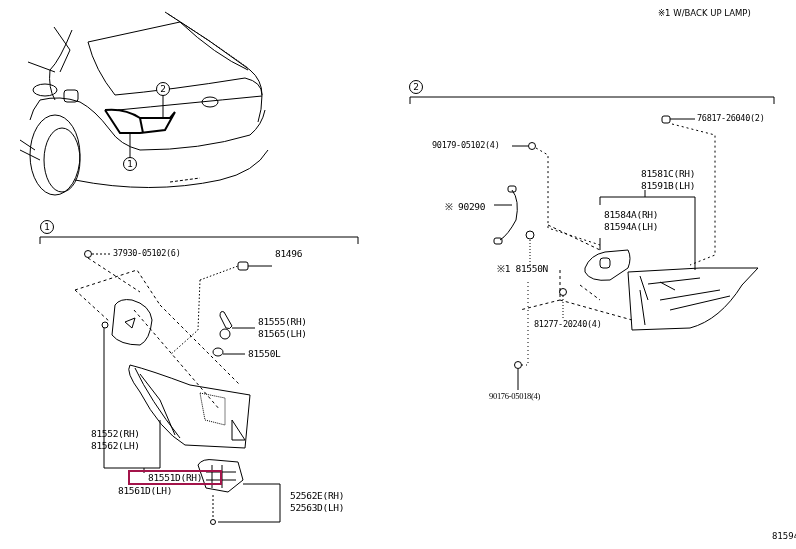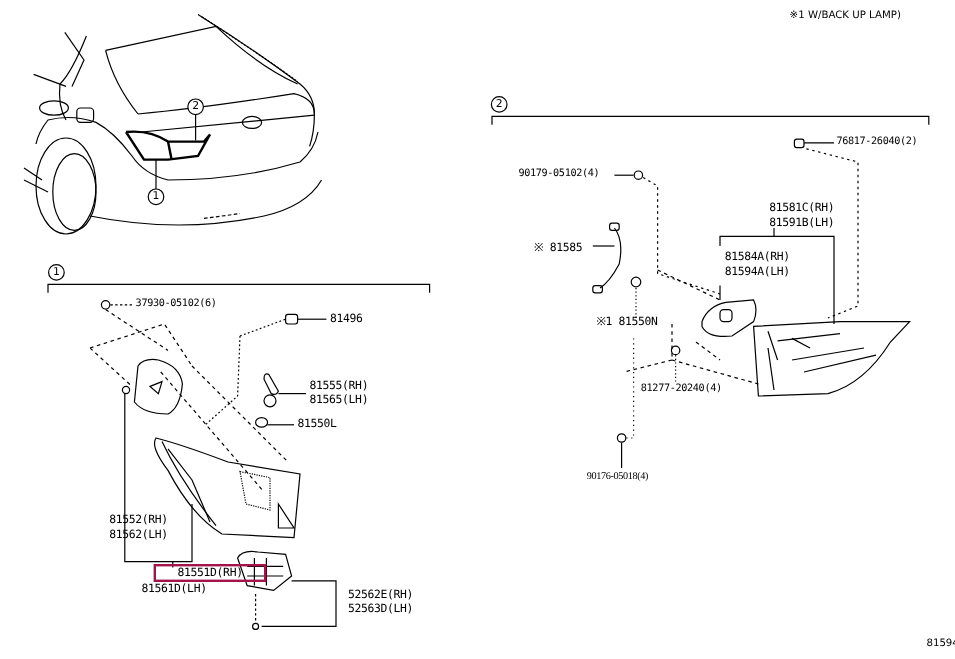--- a/index.html
+++ b/index.html
@@ -140,33 +140,33 @@
 
 <div class="hdr" style="left:658px; top:8px;">※1 W/BACK UP LAMP)</div>
 <div class="hdr" style="left:772px; top:531px;">815949A</div>
 
 <div class="circ" style="left:123px; top:157px;">1</div>
 <div class="circ" style="left:156px; top:82px;">2</div>
 <div class="circ" style="left:40px; top:220px;">1</div>
 <div class="circ" style="left:409px; top:80px;">2</div>
 
 <div class="lbl small" style="left:113px; top:248px;">37930-05102(6)</div>
-<div class="lbl" style="left:275px; top:260px;">81496</div>
+<div class="lbl" style="left:275px; top:248px;">81496</div>
 <div class="lbl" style="left:258px; top:316px;">81555(RH)</div>
 <div class="lbl" style="left:258px; top:328px;">81565(LH)</div>
 <div class="lbl" style="left:248px; top:348px;">81550L</div>
 <div class="lbl" style="left:91px; top:428px;">81552(RH)</div>
 <div class="lbl" style="left:91px; top:440px;">81562(LH)</div>
 <div class="lbl hl" style="left: 130px; top: 472px; padding: 0px 18px; outline-color: rgb(163, 20, 74); text-align: center;">81551D(RH)</div>
 <div class="lbl" style="left:118px; top:485px;">81561D(LH)</div>
 <div class="lbl" style="left:290px; top:490px;text-align:center;">52562E(RH)</div>
 <div class="lbl" style="left:290px; top:502px;">52563D(LH)</div>
 
 <div class="lbl small" style="left:697px; top:113px;">76817-26040(2)</div>
 <div class="lbl small" style="left:432px; top:140px;">90179-05102(4)</div>
 <div class="lbl" style="left:641px; top:168px;">81581C(RH)</div>
 <div class="lbl" style="left:641px; top:180px;">81591B(LH)</div>
 <div class="lbl" style="left:604px; top:209px;">81584A(RH)</div>
 <div class="lbl" style="left:604px; top:221px;">81594A(LH)</div>
-<div class="lbl" style="left:445px; top:201px;">※ 81585</div>
+<div class="lbl" style="left:445px; top:201px;">※ 90290</div>
 <div class="lbl" style="left:497px; top:263px;">※1 81550N</div>
 <div class="lbl small" style="left:534px; top:319px;">81277-20240(4)</div>
 <div class="lbl small" style="left:489px; top:391px;font-family:Liberation Serif, serif;">90176-05018(4)</div>
 
 </body></html>

